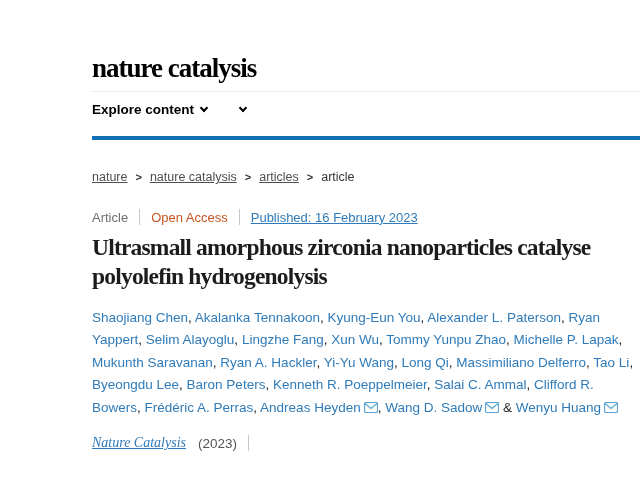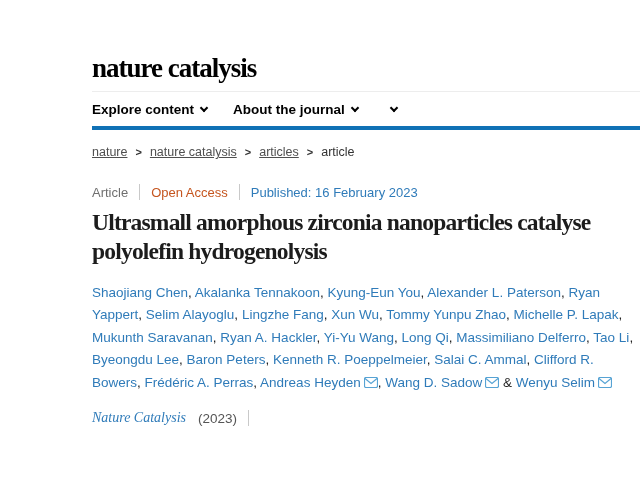--- a/index.html
+++ b/index.html
@@ -23,45 +23,45 @@
     color: #000;
     line-height: 28px;
   }
   .header-rule {
     width: 548px; height: 1px;
     background: #ededed;
     margin-top: 9px;
   }
 
   
-  .nav { display: flex; gap: 26px; padding: 10px 0 9px 0; align-items: center; }
+  .nav { display: flex; gap: 26px; padding: 10px 0 19px 0; align-items: center; }
   .nav-item {
     font-size: 13.5px; font-weight: 700; color: #000;
     cursor: pointer; display: flex; align-items: center;
   }
   .chev {
     display: inline-block; width: 6px; height: 6px;
     border-right: 2px solid #000; border-bottom: 2px solid #000;
     transform: rotate(45deg);
     margin-left: 7px; margin-top: -4px;
   }
   .accent-bar { width: 548px; height: 4px; background: var(--accent-blue, #1071b5); }
 
   
-  .breadcrumb { margin-top: 15px; font-size: 12.5px; color: #333; display: flex; align-items: center; }
+  .breadcrumb { margin-top: 30px; font-size: 12.5px; color: #333; display: flex; align-items: center; }
   .crumb-link { color: #4f4f4f; text-decoration: underline; cursor: pointer; }
   .crumb-current { color: #333; }
   .crumb-sep { margin: 0 8px; color: #333; font-size: 11px; font-weight: 600; }
 
   
   .meta { margin-top: 25px; font-size: 13px; display: flex; align-items: center; }
   .meta-type { color: #6f6f6f; }
   .vdiv { width: 1px; height: 16px; background: #c9c9c9; margin: 0 11px; }
   .open-access { color: var(--open-access, #c5551f); }
-  .link { color: var(--link-blue, #2f7bb9); cursor: pointer; }
+  .link { color: var(--link-blue, #2f7bb9); text-decoration: underline; cursor: pointer; }
 
   
   .title {
     font-family: "Liberation Serif", serif;
     font-weight: 700;
     font-size: 23.5px;
     letter-spacing: -0.8px;
     line-height: 29px;
     color: #1c1c1c;
     margin-top: 8px;
@@ -90,24 +90,20 @@
 <div class="page">
   <div class="logo">nature catalysis</div>
   <div class="header-rule"></div>
 
   <div class="nav">
       <div class="nav-item">
         <span>Explore content</span>
         <span class="chev"></span>
       </div>
       <div class="nav-item">
-        <span>About the journal</span>
-        <span class="chev"></span>
-      </div>
-      <div class="nav-item">
         <span class="chev"></span>
       </div>
     </div>
   <div class="accent-bar"></div>
 
   <div class="content">
     <div class="breadcrumb">
         <a class="crumb-link">nature</a>
         <span class="crumb-sep">&gt;</span>
         <a class="crumb-link">nature catalysis</a>
@@ -126,21 +122,21 @@
     </div>
 
     <h1 class="title">Ultrasmall amorphous zirconia nanoparticles catalyse polyolefin hydrogenolysis</h1>
 
     <p class="authors"><a class="author-link">Shaojiang Chen</a>, <a class="author-link">Akalanka Tennakoon</a>, <a class="author-link">Kyung-Eun You</a>, <a class="author-link">Alexander L. Paterson</a>, <a class="author-link">Ryan Yappert</a>, <a class="author-link">Selim Alayoglu</a>, <a class="author-link">Lingzhe Fang</a>, <a class="author-link">Xun Wu</a>, <a class="author-link">Tommy Yunpu Zhao</a>, <a class="author-link">Michelle P. Lapak</a>, <a class="author-link">Mukunth Saravanan</a>, <a class="author-link">Ryan A. Hackler</a>, <a class="author-link">Yi-Yu Wang</a>, <a class="author-link">Long Qi</a>, <a class="author-link">Massimiliano Delferro</a>, <a class="author-link">Tao Li</a>, <a class="author-link">Byeongdu Lee</a>, <a class="author-link">Baron Peters</a>, <a class="author-link">Kenneth R. Poeppelmeier</a>, <a class="author-link">Salai C. Ammal</a>, <a class="author-link">Clifford R. Bowers</a>, <a class="author-link">Frédéric A. Perras</a>, <a class="author-link">Andreas Heyden</a><span class="email-wrap"><svg width="14" height="11" viewBox="0 0 14 11">
             <rect x="0.5" y="0.5" width="13" height="10" rx="1.5" fill="none" stroke="#57a3d4" stroke-width="1.2"></rect>
             <path d="M1 1.5 L7 6.5 L13 1.5" fill="none" stroke="#57a3d4" stroke-width="1.2"></path>
           </svg></span>, <a class="author-link">Wang D. Sadow</a><span class="email-wrap"><svg width="14" height="11" viewBox="0 0 14 11">
             <rect x="0.5" y="0.5" width="13" height="10" rx="1.5" fill="none" stroke="#57a3d4" stroke-width="1.2"></rect>
             <path d="M1 1.5 L7 6.5 L13 1.5" fill="none" stroke="#57a3d4" stroke-width="1.2"></path>
-          </svg></span> &amp; <a class="author-link">Wenyu Selim</a><span class="email-wrap"><svg width="14" height="11" viewBox="0 0 14 11">
+          </svg></span> &amp; <a class="author-link">Wenyu Huang</a><span class="email-wrap"><svg width="14" height="11" viewBox="0 0 14 11">
             <rect x="0.5" y="0.5" width="13" height="10" rx="1.5" fill="none" stroke="#57a3d4" stroke-width="1.2"></rect>
             <path d="M1 1.5 L7 6.5 L13 1.5" fill="none" stroke="#57a3d4" stroke-width="1.2"></path>
           </svg></span></p>
 
     <div class="citation">
       <a class="link journal-link">Nature Catalysis</a>
       <span style="margin-left:12px;">(2023)</span>
       <span class="vdiv"></span>
     </div>
   </div>

